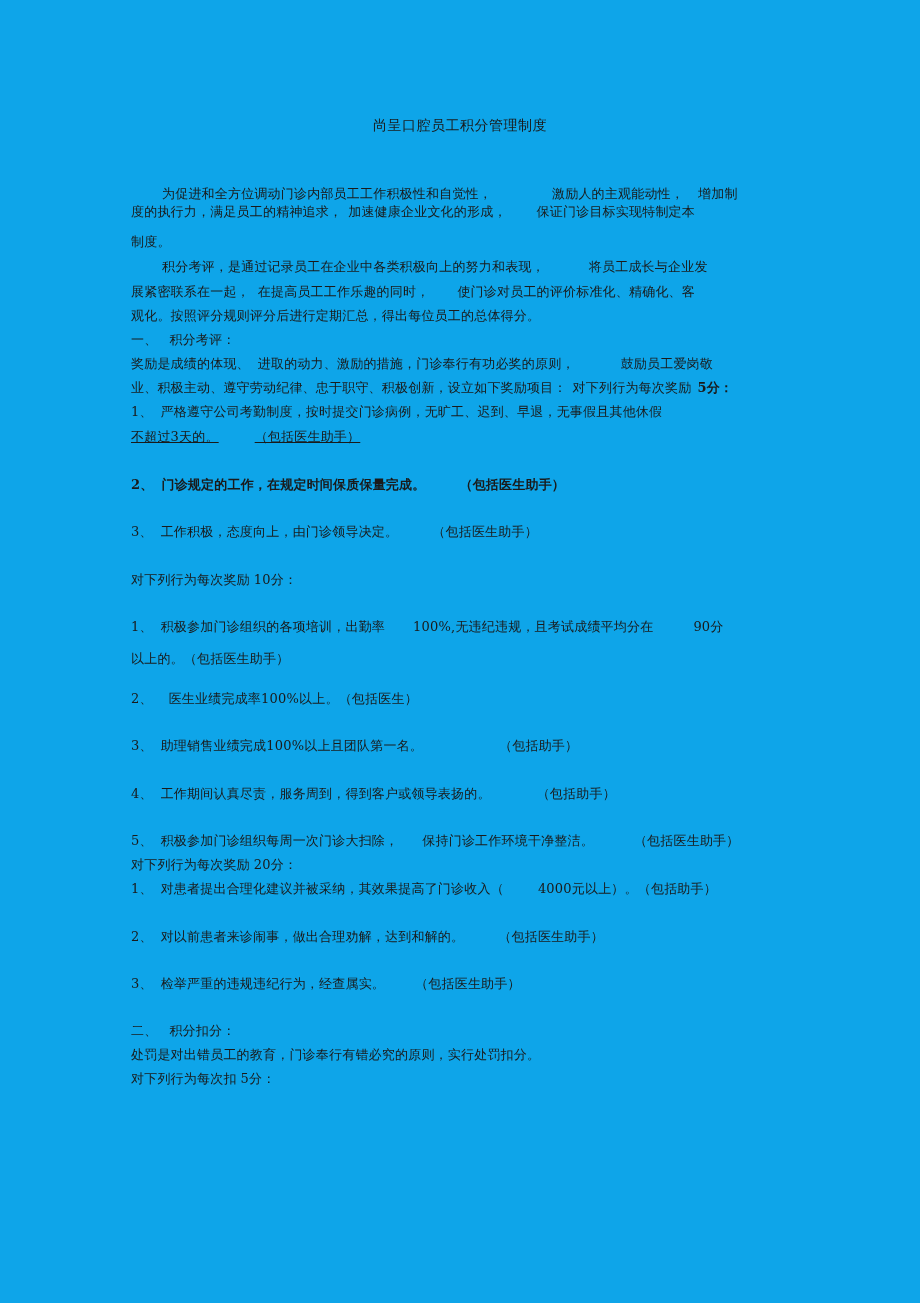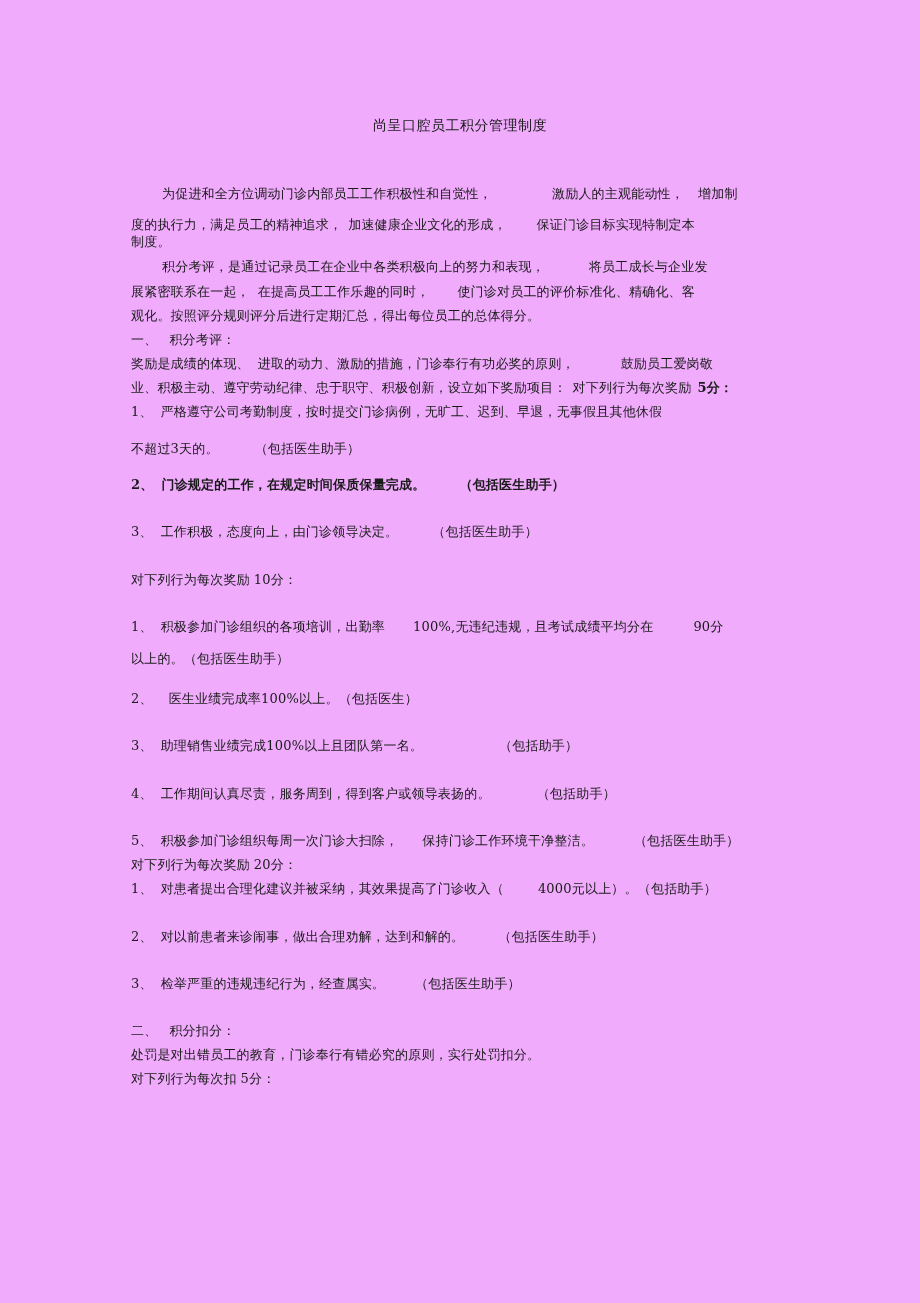--- a/index.html
+++ b/index.html
@@ -13,21 +13,21 @@
       position: relative;
       overflow: hidden;
       font-family: "DejaVu Serif", "Liberation Serif", serif;
       color: #1a1a1a;
     }
     .page {
       position: absolute;
       left: 0; top: 0;
       width: 920px;
       height: 1303px;
-      background: #f0abfc;
+      background: #0ea5e9;
     }
     .line {
       position: absolute;
       left: 131px;
       font-size: 13px;
       line-height: 18px;
       white-space: pre;
       letter-spacing: 0.2px;
     }
     .title {
@@ -43,34 +43,34 @@
     .gap { display: inline-block; }
   </style>
 </head>
 <body>
 
 <div class="page">
 
   <div class="title">尚呈口腔员工积分管理制度</div>
 
   <div class="line" style="top:185px;left:162px;"><span>为促进和全方位调动门诊内部员工工作积极性和自觉性，</span><span class="gap" style="width:60px"></span><span>激励人的主观能动性，</span><span class="gap" style="width:14px"></span><span>增加制</span></div>
-  <div class="line" style="top:216px;"><span>度的执行力，满足员工的精神追求，</span><span class="gap" style="width:6px"></span><span>加速健康企业文化的形成，</span><span class="gap" style="width:30px"></span><span>保证门诊目标实现特制定本</span></div>
+  <div class="line" style="top:203px;"><span>度的执行力，满足员工的精神追求，</span><span class="gap" style="width:6px"></span><span>加速健康企业文化的形成，</span><span class="gap" style="width:30px"></span><span>保证门诊目标实现特制定本</span></div>
   <div class="line" style="top:233px;">制度。</div>
 
   <div class="line" style="top:258px;left:162px;"><span>积分考评，是通过记录员工在企业中各类积极向上的努力和表现，</span><span class="gap" style="width:44px"></span><span>将员工成长与企业发</span></div>
   <div class="line" style="top:283px;"><span>展紧密联系在一起，</span><span class="gap" style="width:8px"></span><span>在提高员工工作乐趣的同时，</span><span class="gap" style="width:28px"></span><span>使门诊对员工的评价标准化、精确化、客</span></div>
   <div class="line" style="top:307px;">观化。按照评分规则评分后进行定期汇总，得出每位员工的总体得分。</div>
 
   <div class="line" style="top:331px;"><span>一、</span><span class="gap" style="width:12px"></span><span>积分考评：</span></div>
 
   <div class="line" style="top:355px;"><span>奖励是成绩的体现、</span><span class="gap" style="width:8px"></span><span>进取的动力、激励的措施，门诊奉行有功必奖的原则，</span><span class="gap" style="width:46px"></span><span>鼓励员工爱岗敬</span></div>
   <div class="line" style="top:379px;"><span>业、积极主动、遵守劳动纪律、忠于职守、积极创新，设立如下奖励项目：</span><span class="gap" style="width:6px"></span><span>对下列行为每次奖励</span><span class="gap" style="width:6px"></span><span style="font-weight:bold">5分：</span></div>
 
   <div class="line" style="top:403px;"><span>1、</span><span class="gap" style="width:8px"></span><span>严格遵守公司考勤制度，按时提交门诊病例，无旷工、迟到、早退，无事假且其他休假</span></div>
-  <div class="line" style="top:440px;"><span>不超过3天的。</span><span class="gap" style="width:36px"></span><span>（包括医生助手）</span></div>
+  <div class="line" style="top:428px;text-decoration:underline;"><span>不超过3天的。</span><span class="gap" style="width:36px"></span><span>（包括医生助手）</span></div>
 
   <div class="line" style="top:476px;font-weight:bold;"><span>2、</span><span class="gap" style="width:8px"></span><span>门诊规定的工作，在规定时间保质保量完成。</span><span class="gap" style="width:34px"></span><span>（包括医生助手）</span></div>
 
   <div class="line" style="top:523px;"><span>3、</span><span class="gap" style="width:8px"></span><span>工作积极，态度向上，由门诊领导决定。</span><span class="gap" style="width:34px"></span><span>（包括医生助手）</span></div>
 
   <div class="line" style="top:571px;"><span>对下列行为每次奖励</span><span class="gap" style="width:4px"></span><span>10分：</span></div>
 
   <div class="line" style="top:618px;"><span>1、</span><span class="gap" style="width:8px"></span><span>积极参加门诊组织的各项培训，出勤率</span><span class="gap" style="width:28px"></span><span>100%,无违纪违规，且考试成绩平均分在</span><span class="gap" style="width:40px"></span><span>90分</span></div>
   <div class="line" style="top:650px;">以上的。（包括医生助手）</div>
 

